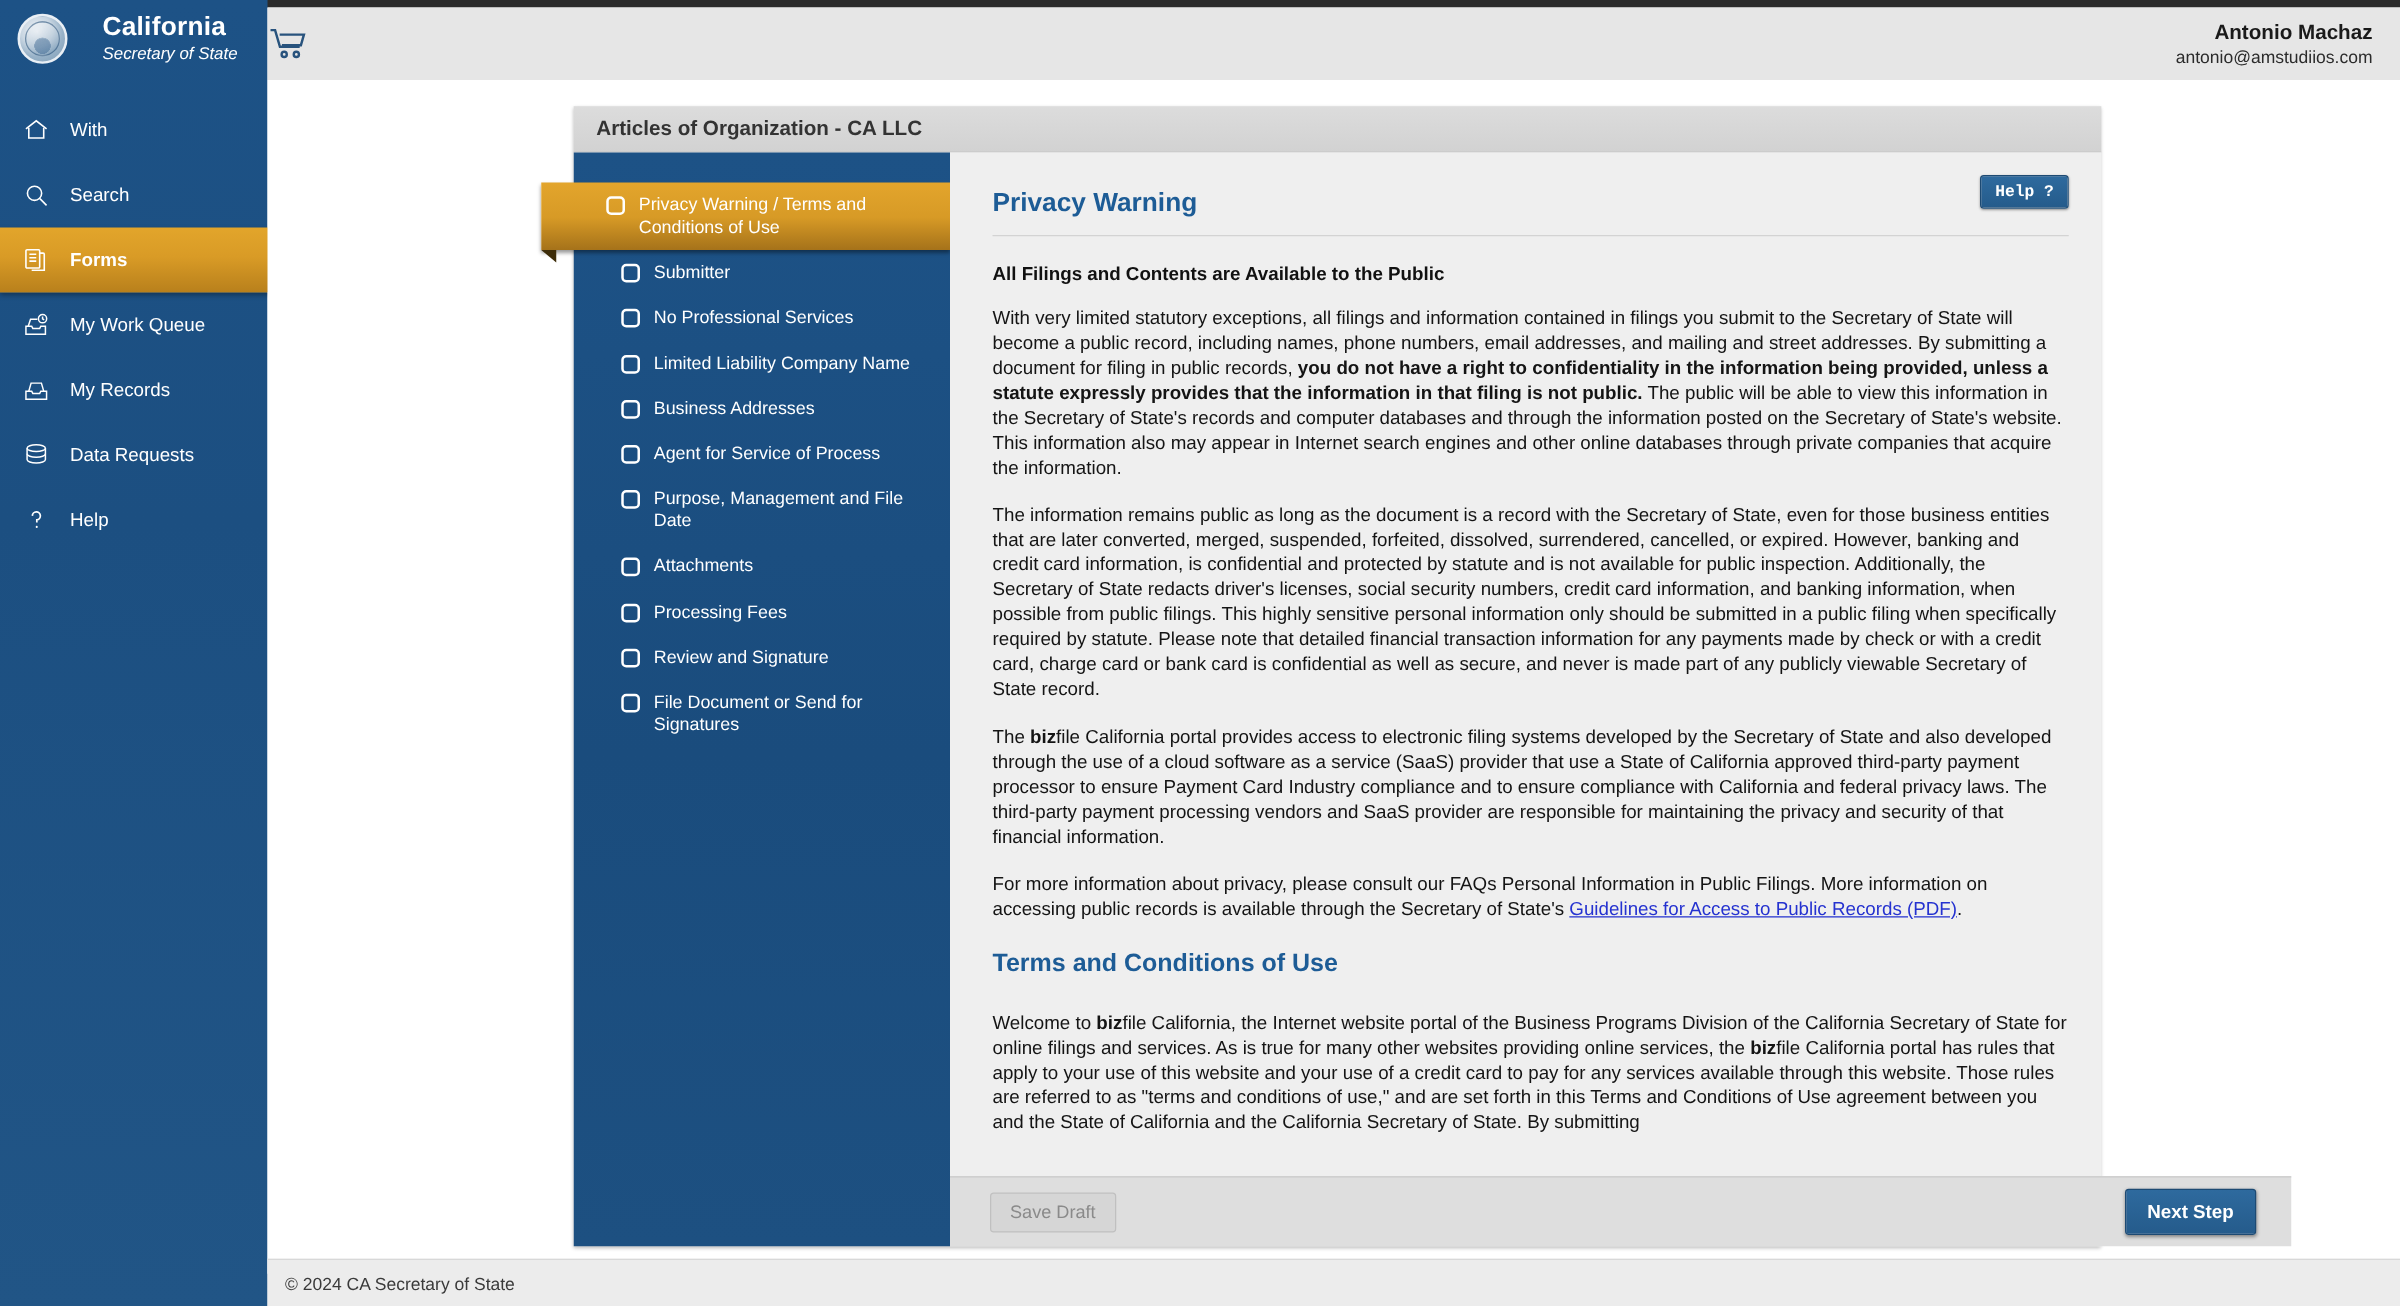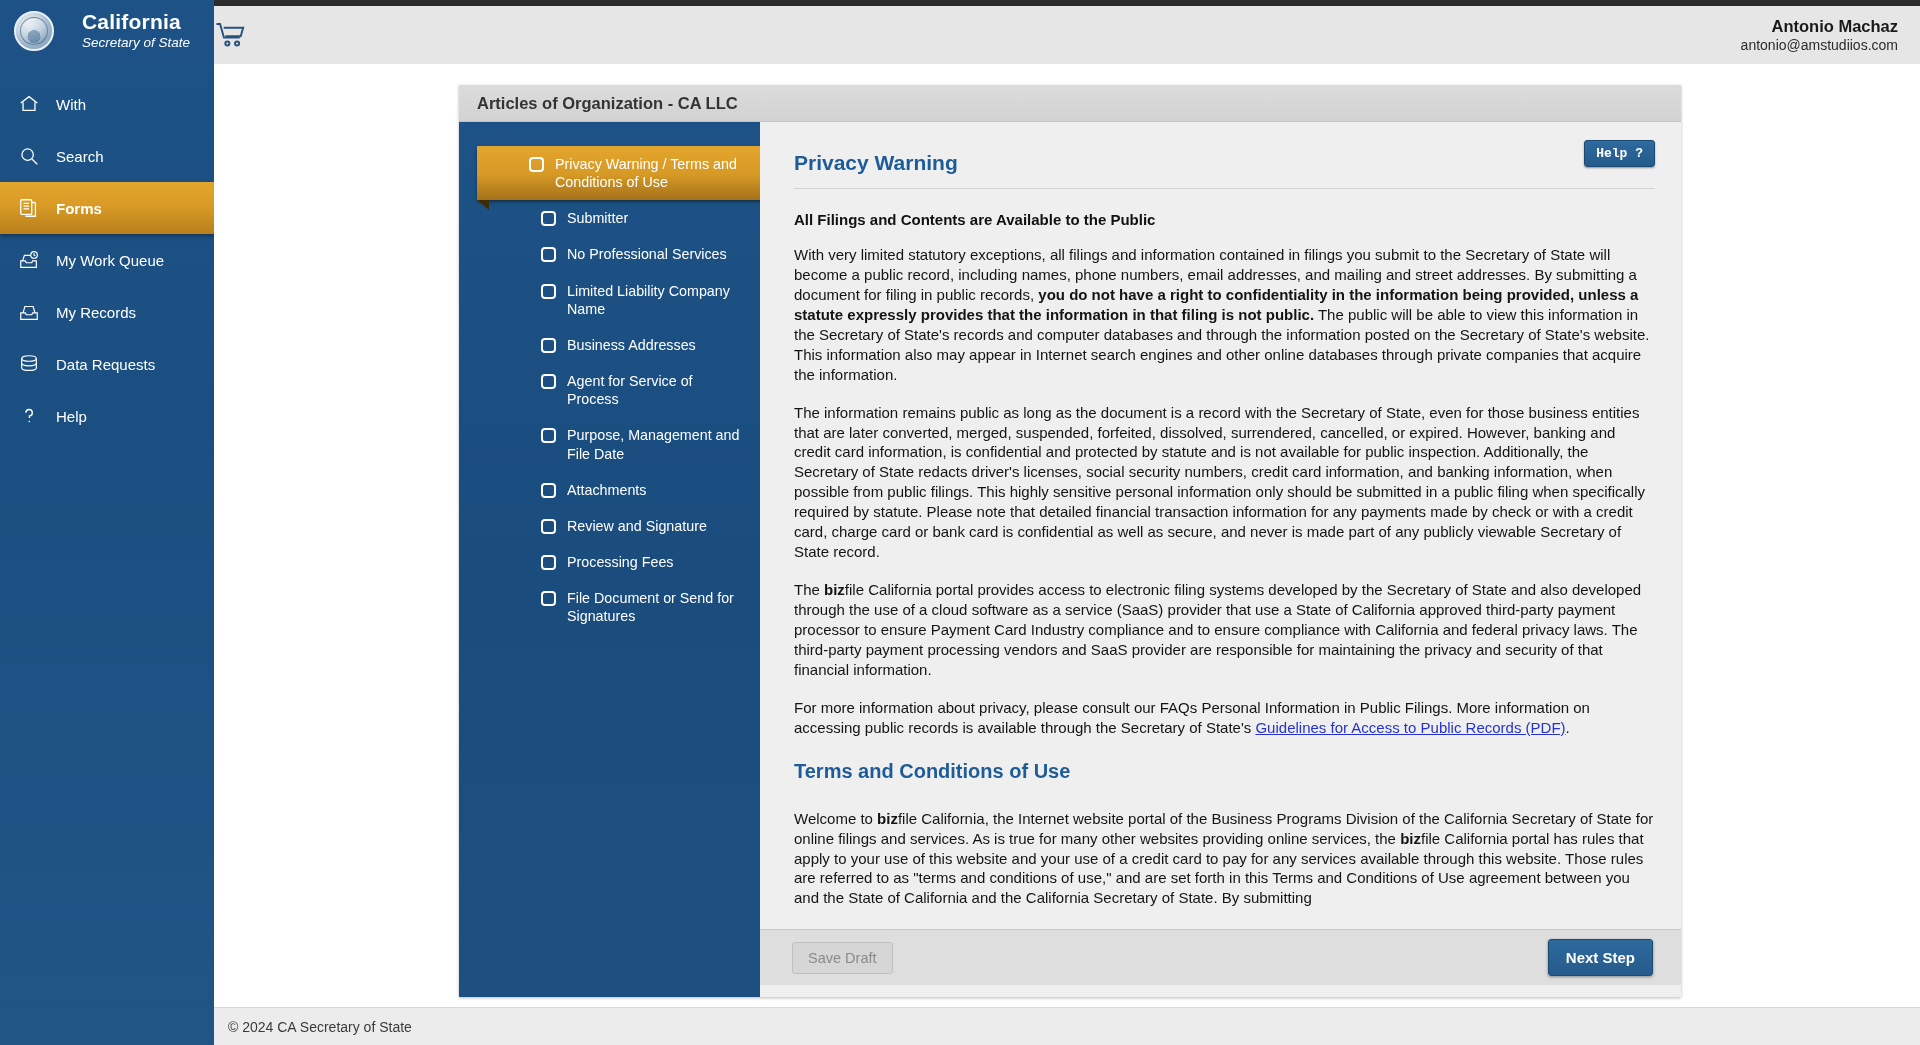--- a/index.html
+++ b/index.html
@@ -94,21 +94,20 @@
     font-size: 16.5px; font-weight: bold; color: #333;
   }
   .card-body { display: flex; height: 875px; }
 
   
   .steps {
     width: 301px; flex: none;
     background: linear-gradient(180deg,#1d5286 0%, #1a4c7d 55%, #1d5081 100%);
     padding-top: 24px;
     position: relative;
-    padding-left: 44px;
   }
   .step {
     display: flex; align-items: flex-start; gap: 11px;
     padding: 9px 14px 9px 26px;
     color: #ffffff; font-size: 14.3px; line-height: 1.27;
     cursor: pointer; position: relative; margin-left: 12px;
   }
   .step .cb {
     width: 15px; height: 15px; flex: none; margin-top: 2px;
     border: 2px solid #ffffff; border-radius: 4px; background: transparent;
@@ -155,22 +154,22 @@
   .sec-title2 {
     color: #1d5c96; font-size: 20px; font-weight: bold;
     margin: 22px 0 26px 0;
   }
   .scroll-mask {
     position: absolute; left: 0; right: 0; bottom: 0; height: 8px;
   }
 
   
   .actions {
-    position: absolute; left: 301px; bottom: 12px;
-    width: 921px; height: 56px;
+    position: absolute; left: 301px; bottom: 0;
+    width: 1073px; height: 56px;
     background: #dedede; border-top: 1px solid #c9c9c9;
     display: flex; align-items: center; justify-content: space-between;
     padding: 0 28px 0 32px;
   }
   .btn-draft {
     background: #d6d6d6; border: 1px solid #c0c0c0; color: #8a8a8a;
     font-size: 14.5px; padding: 7px 15px; border-radius: 3px;
     cursor: not-allowed;
   }
   .btn-next {
@@ -312,25 +311,25 @@
         <div class="step">
           <span class="cb"></span>
           <span>Purpose, Management and File Date</span>
         </div>
         <div class="step">
           <span class="cb"></span>
           <span>Attachments</span>
         </div>
         <div class="step">
           <span class="cb"></span>
+          <span>Processing Fees</span>
+        </div>
+        <div class="step">
+          <span class="cb"></span>
           <span>Review and Signature</span>
-        </div>
-        <div class="step">
-          <span class="cb"></span>
-          <span>Processing Fees</span>
         </div>
         <div class="step">
           <span class="cb"></span>
           <span>File Document or Send for Signatures</span>
         </div>
       </nav>
 
       <section class="content">
         <div class="help-btn">Help ?</div>
 

